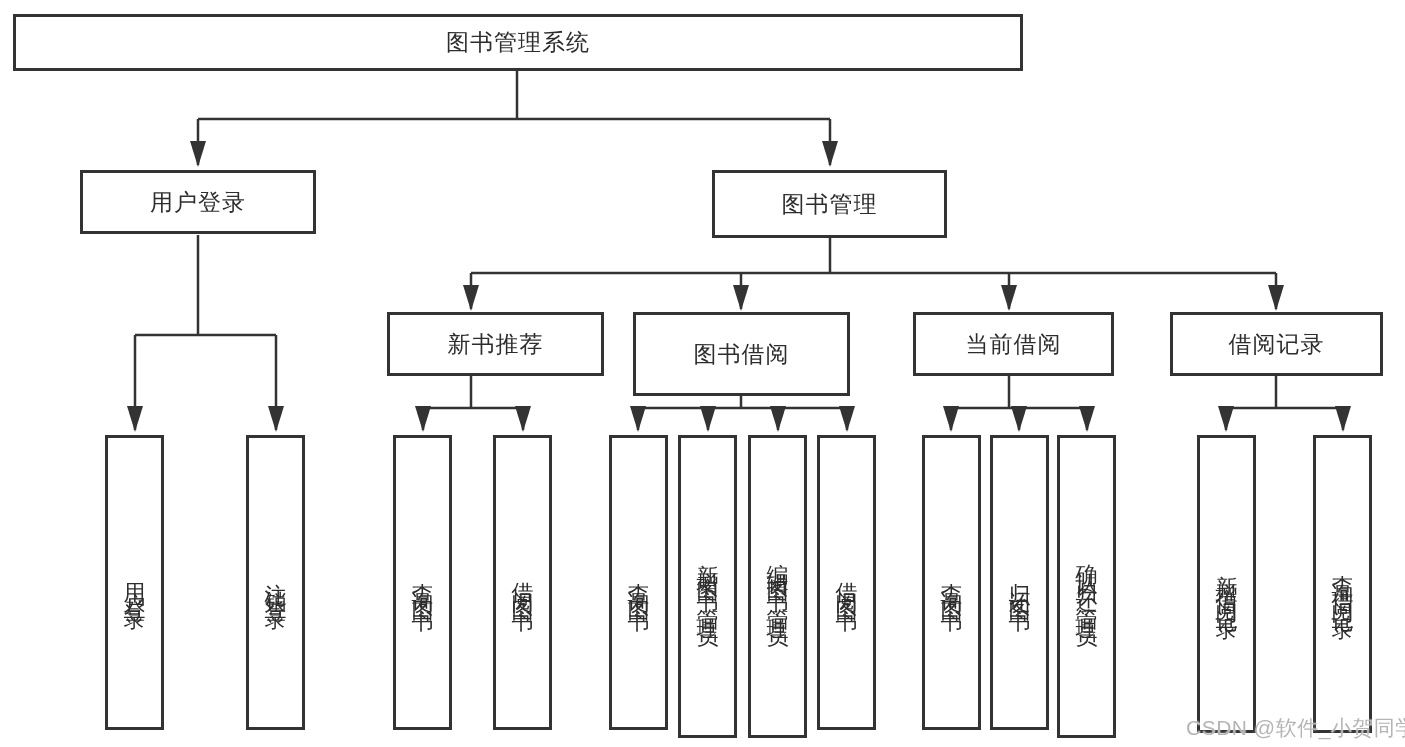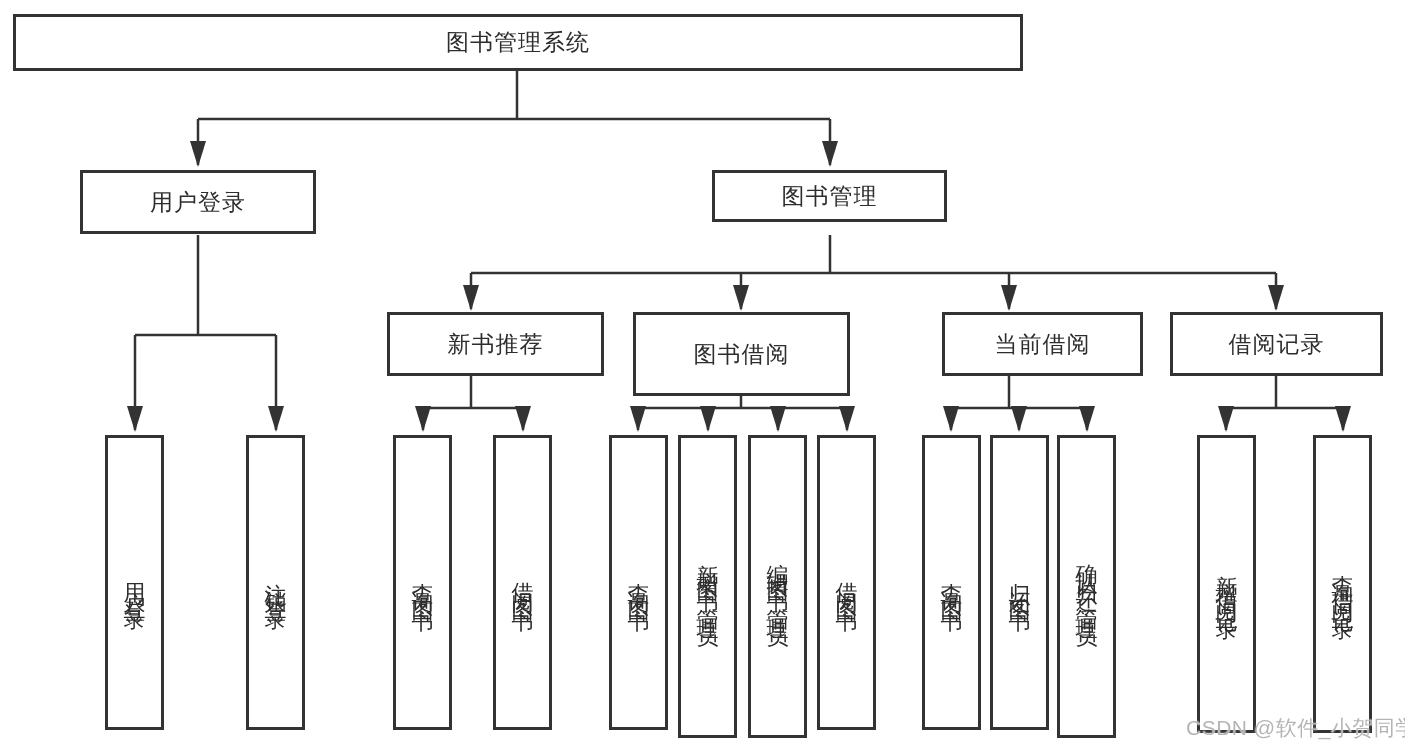--- a/index.html
+++ b/index.html
@@ -101,31 +101,31 @@
     </g>
   </svg>
 
   <div class="node root" style="left:13px;top:14px;width:1010px;height:57px;">
     <span class="hlabel">图书管理系统</span>
   </div>
 
   <div class="node" style="left:80px;top:170px;width:236px;height:64px;">
     <span class="hlabel">用户登录</span>
   </div>
-  <div class="node" style="left:712px;top:170px;width:235px;height:52px;">
+  <div class="node" style="left:712px;top:170px;width:235px;height:68px;">
     <span class="hlabel">图书管理</span>
   </div>
 
   <div class="node" style="left:363px;top:312px;width:217px;height:64px;margin-left:24px;">
     <span class="hlabel">新书推荐</span>
   </div>
   <div class="node" style="left:633px;top:312px;width:217px;height:84px;">
     <span class="hlabel">图书借阅</span>
   </div>
-  <div class="node" style="left:942px;top:312px;width:201px;height:64px;">
+  <div class="node" style="left:913px;top:312px;width:201px;height:64px;">
     <span class="hlabel">当前借阅</span>
   </div>
   <div class="node" style="left:1170px;top:312px;width:213px;height:64px;">
     <span class="hlabel">借阅记录</span>
   </div>
 
   <div class="node leaf" style="left:105px;top:435px;height:295px;">
     <span class="vlabel">用户登录</span>
   </div>
   <div class="node leaf" style="left:246px;top:435px;height:295px;">

